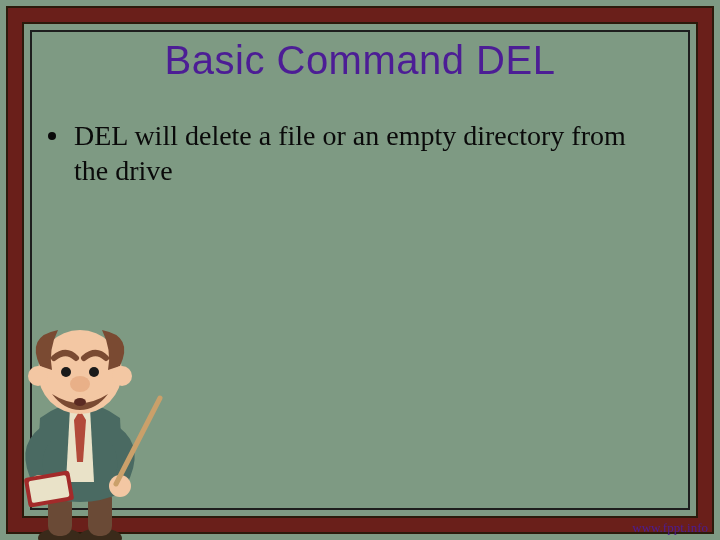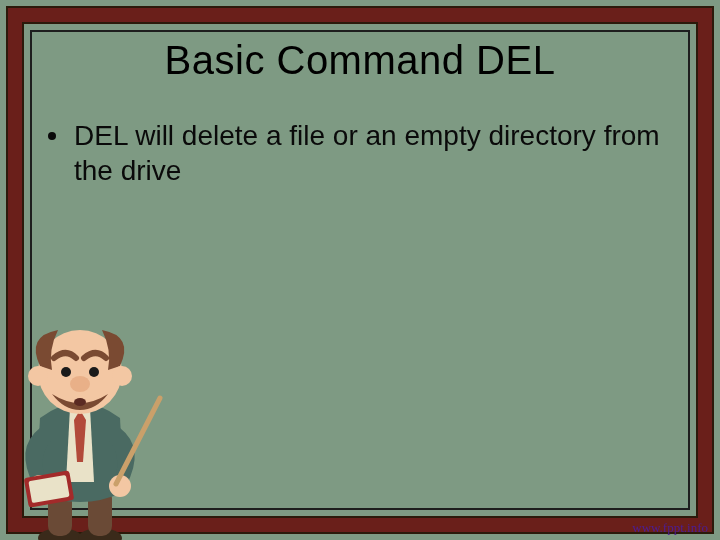--- a/index.html
+++ b/index.html
@@ -22,29 +22,30 @@
     top: 30px; left: 30px; right: 30px; bottom: 30px;
     border: 2px solid #1e1e1e;
   }
   .title {
     position: absolute;
     top: 38px;
     left: 0;
     width: 100%;
     text-align: center;
     font-size: 40px;
-    color: #000000;
+    color: #4c1d95;
     font-weight: 400;
     letter-spacing: 0.5px;
   }
   .bullet-block {
     position: absolute;
     top: 118px;
     left: 48px;
     right: 60px;
+    font-family: Liberation Serif, serif;
   }
   .bullet-item {
     display: flex;
     align-items: flex-start;
     font-size: 28px;
     color: #0a0a0a;
     line-height: 1.25;
   }
   .bullet-dot {
     width: 8px;

